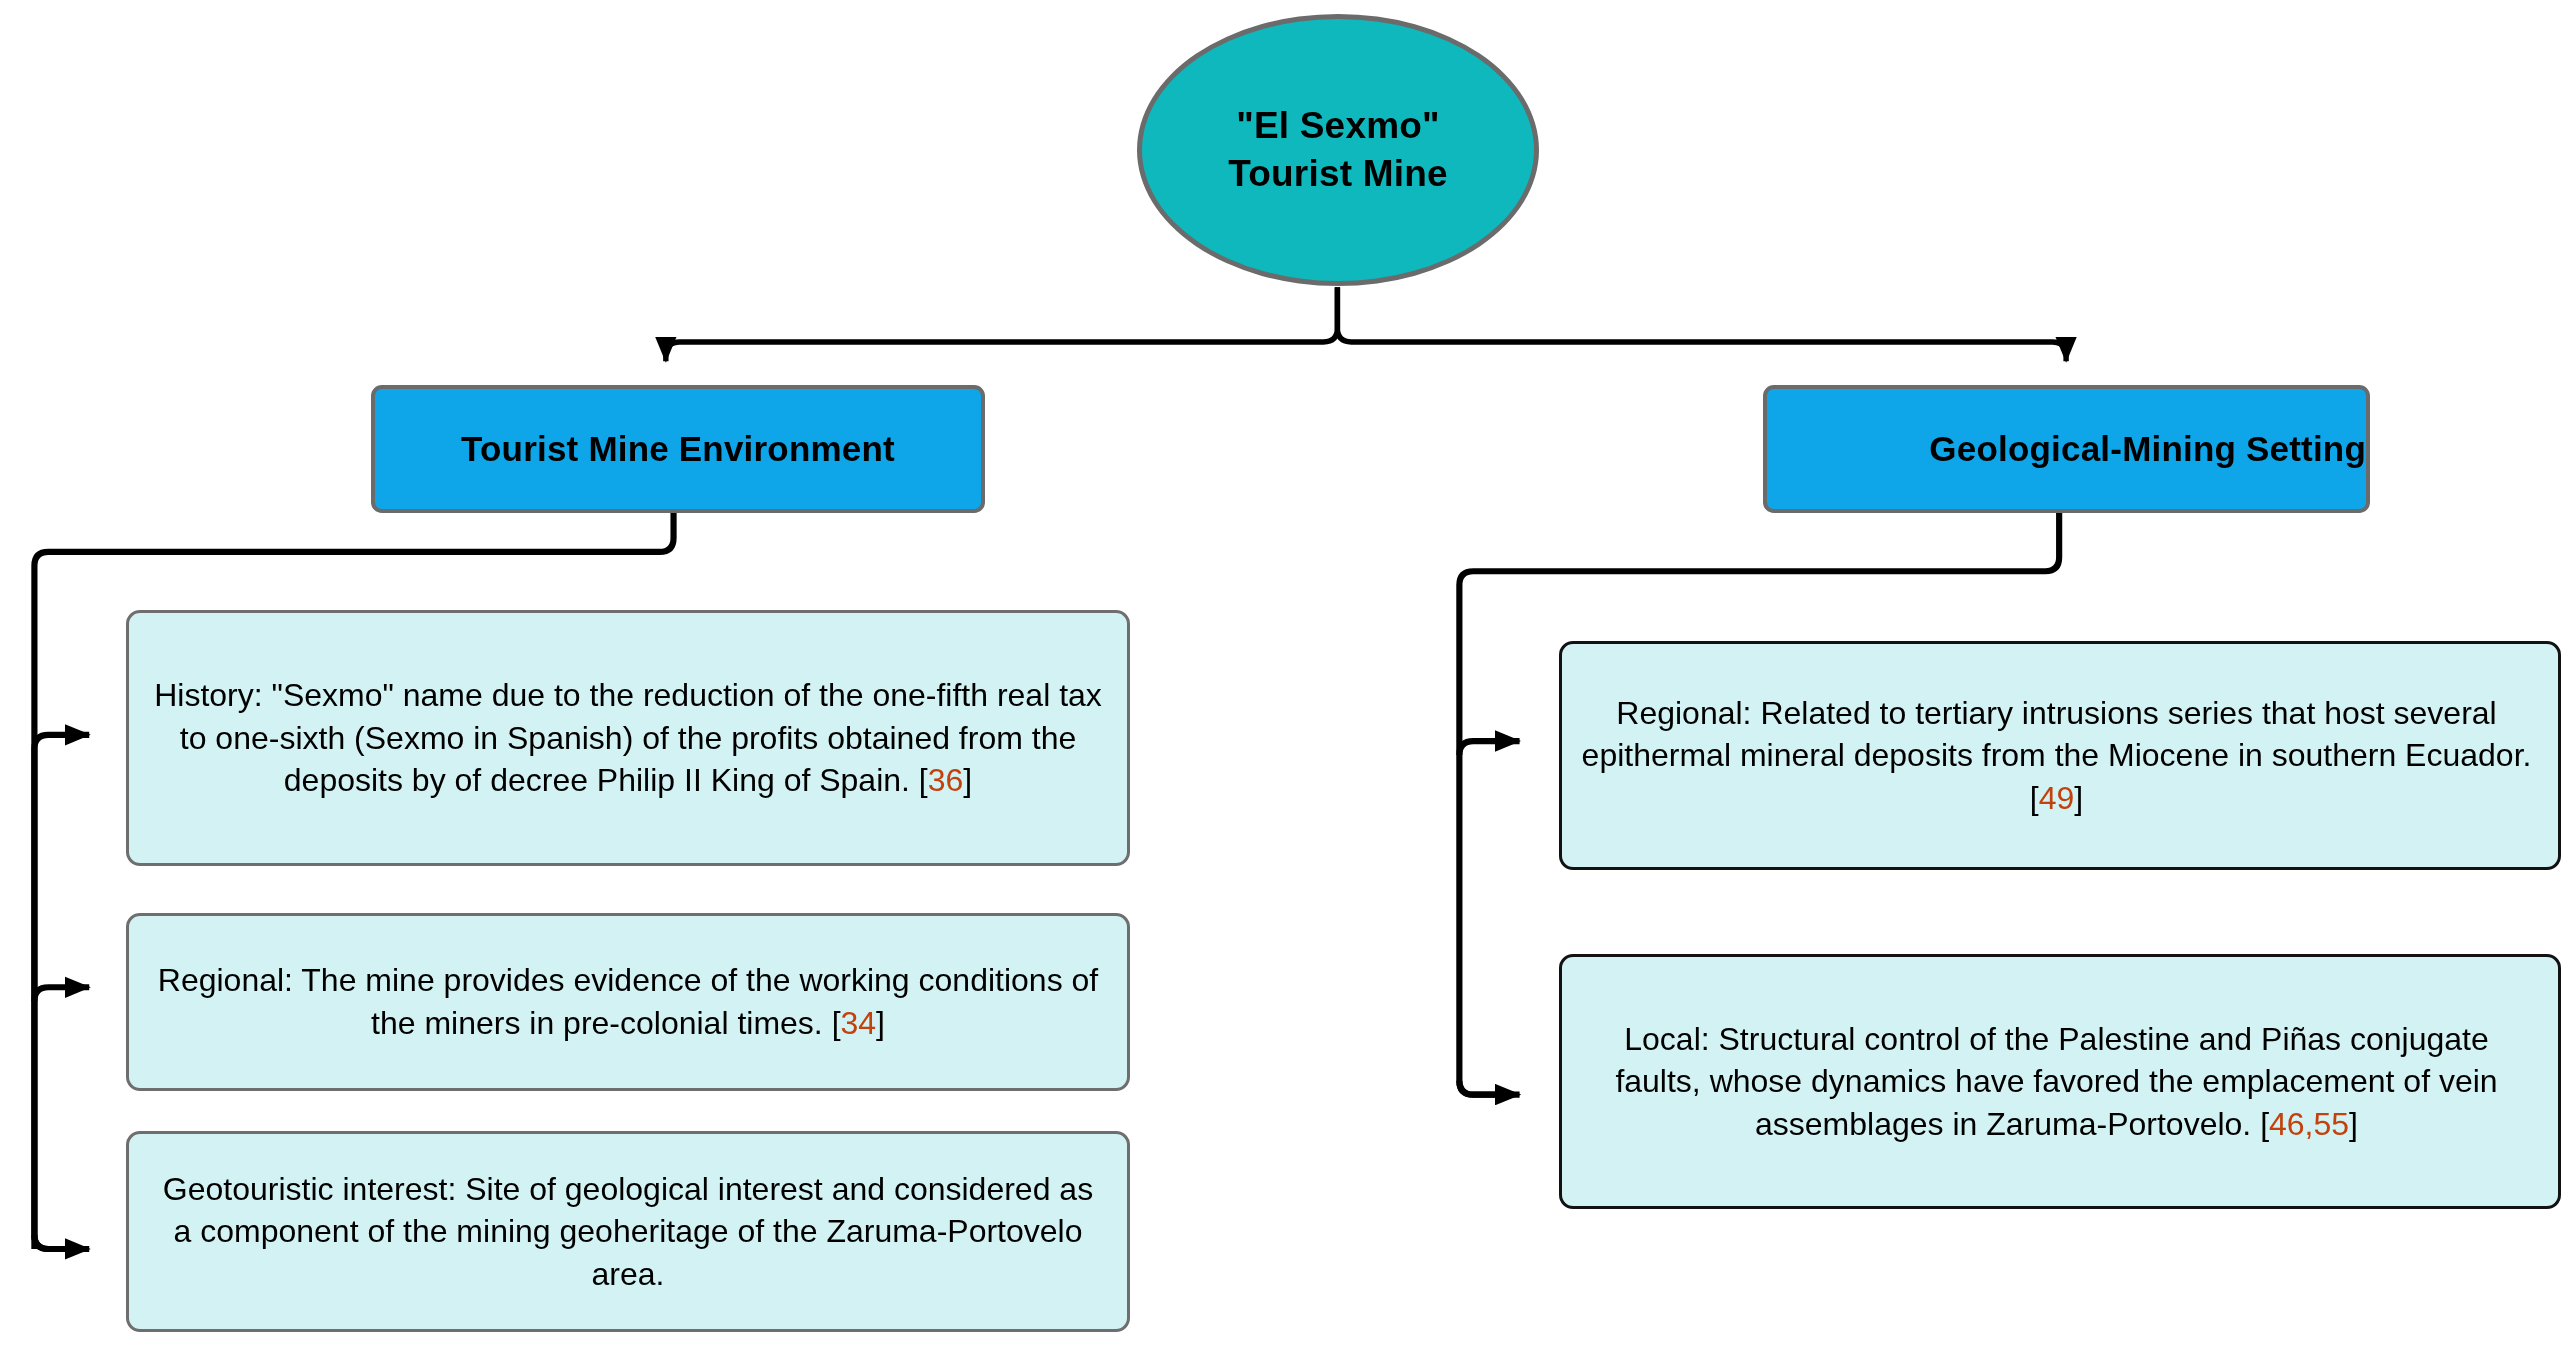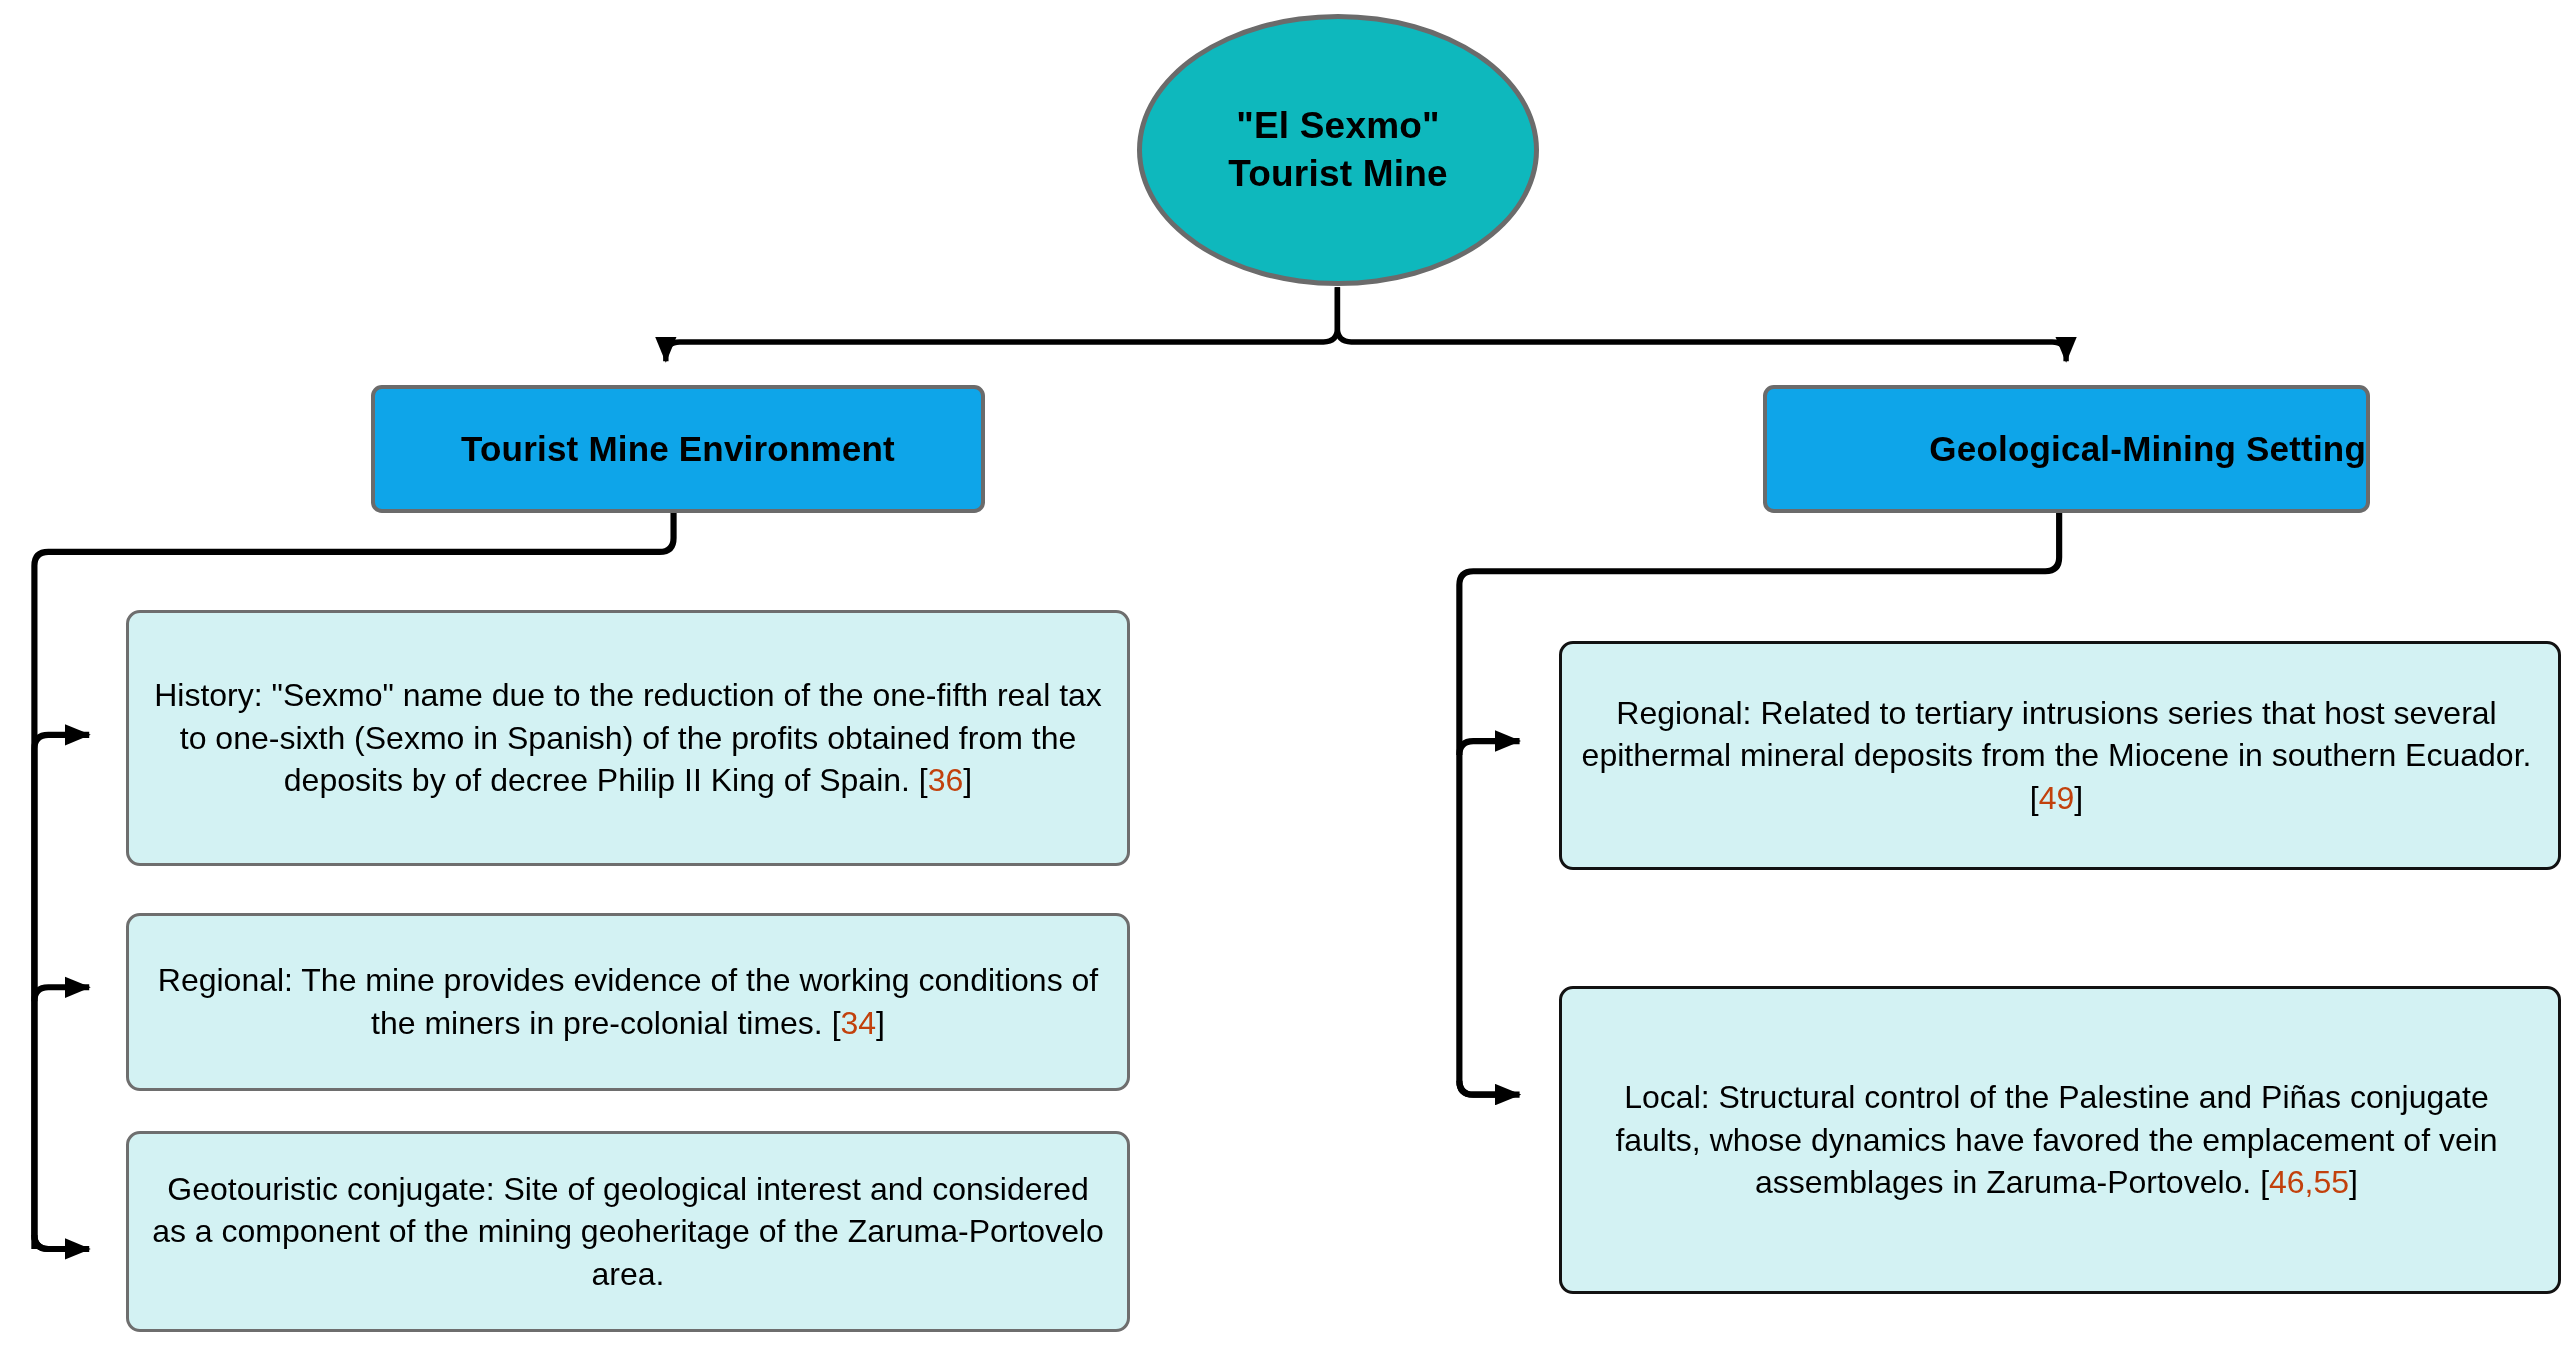--- a/index.html
+++ b/index.html
@@ -27,21 +27,21 @@
     font-size:32px;line-height:1.33;padding:14px 23px;
   }
   .leaf-left{border:3.9px solid #6e6e6e;}
   .leaf-right{border:3.9px solid #121212;padding-left:16px;}
 
   .leaf-l1{left:126px;top:610px;width:1004px;height:256px;}
   .leaf-l2{left:126px;top:913px;width:1004px;height:178px;}
   .leaf-l3{left:126px;top:1131px;width:1004px;height:201px;}
 
   .leaf-r1{left:1559px;top:641px;width:1002px;height:229px;}
-  .leaf-r2{left:1559px;top:954px;width:1002px;height:308px;margin-top:32px;}
+  .leaf-r2{left:1559px;top:954px;width:1002px;height:255px;}
 
   .leaf-inner{display:block;width:100%;}
   .lbl{font-weight:normal;}
   .cite{color:#c2410c;}
 </style>
 </head>
 <body>
 
 <div id="stage">
 
@@ -93,21 +93,21 @@
   </div>
 
   <div class="node leaf leaf-left leaf-l2">
     <span class="leaf-inner">
       <span class="lbl">Regional:</span><span> The mine provides evidence of the working conditions of the miners in pre-colonial times. [</span><span class="cite">34</span><span>]</span>
     </span>
   </div>
 
   <div class="node leaf leaf-left leaf-l3">
     <span class="leaf-inner">
-      <span class="lbl">Geotouristic conjugate:</span><span> Site of geological interest and considered as a component of the mining geoheritage of the Zaruma-Portovelo area.</span><span class="cite"></span><span></span>
+      <span class="lbl">Geotouristic interest:</span><span> Site of geological interest and considered as a component of the mining geoheritage of the Zaruma-Portovelo area.</span><span class="cite"></span><span></span>
     </span>
   </div>
 
   <div class="node leaf leaf-right leaf-r1">
     <span class="leaf-inner">
       <span class="lbl">Regional:</span><span> Related to tertiary intrusions series that host several epithermal mineral deposits from the Miocene in southern Ecuador. [</span><span class="cite">49</span><span>]</span>
     </span>
   </div>
 
   <div class="node leaf leaf-right leaf-r2">

